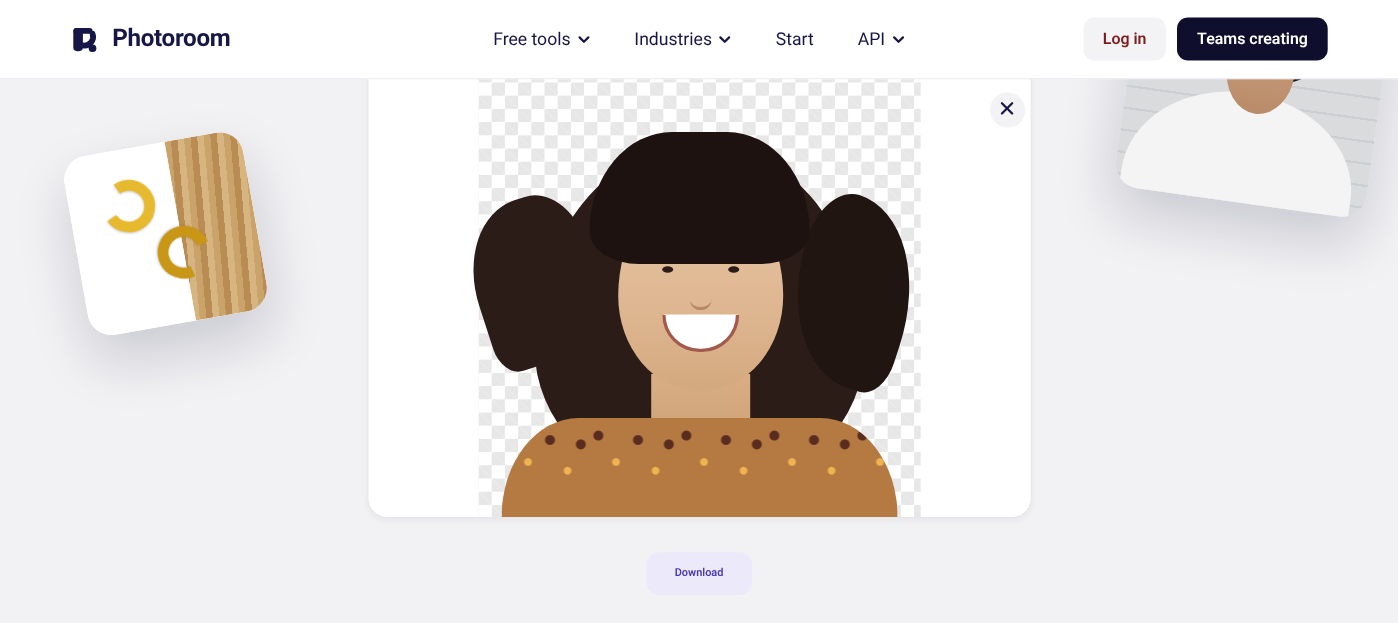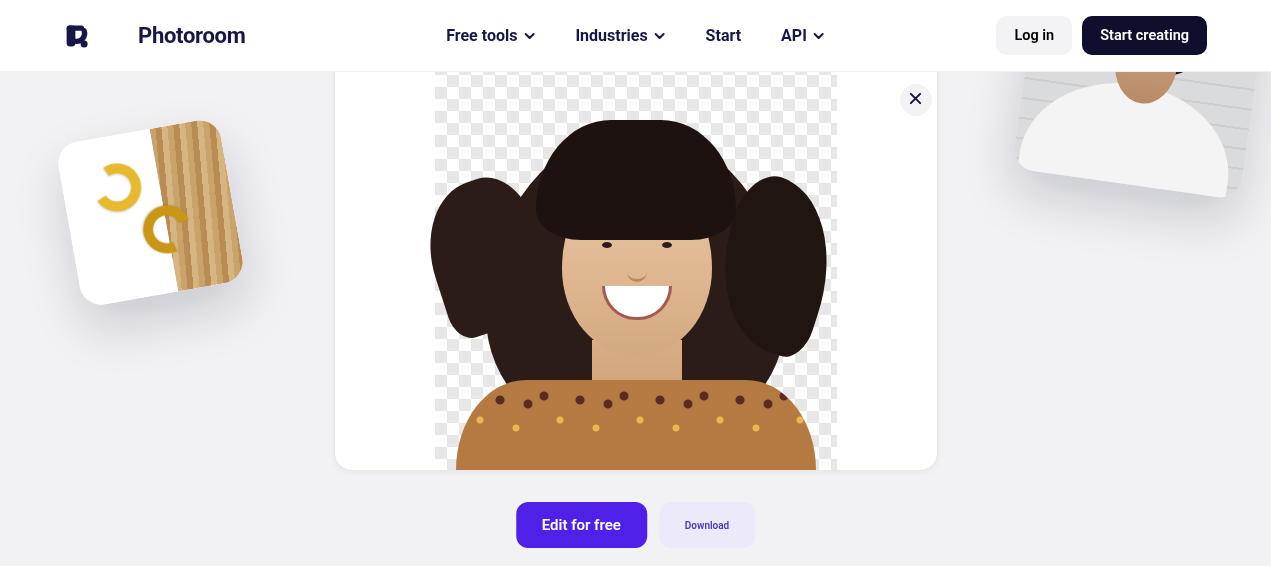--- a/index.html
+++ b/index.html
@@ -20,44 +20,44 @@
   border-bottom:1px solid #ececf0;
   display:flex; align-items:center;
   padding:0 64px;
   z-index:100;
 }
 .logo{ display:flex; align-items:center; gap:10px; cursor:pointer; }
 .logo-mark{
   width:28px; height:28px;
 }
 .logo-text{
-  font-size:22px; font-weight:700; letter-spacing:-0.3px; color:#171747;margin-left:36px;
+  font-size:22px; font-weight:700; letter-spacing:-0.3px; color:#171747;
 }
 
 .nav{
   position:absolute; left:50%; transform:translateX(-50%);
   display:flex; align-items:center; gap:40px;
 }
 .nav-item{
   display:flex; align-items:center; gap:6px;
-  font-size:16px; font-weight:700; color:#171747; cursor:pointer;text-align:right;
+  font-size:16px; font-weight:400; color:#171747; cursor:pointer;text-align:right;
 }
 .chev{ width:12px; height:12px; display:inline-block; }
 .chev svg{ display:block; }
 
 .header-actions{
   margin-left:auto; display:flex; align-items:center; gap:10px;
 }
 .btn{
   border:none; cursor:pointer; font-family:inherit;
   font-size:14.5px; font-weight:600;
   padding:11px 18px; border-radius:10px;
 }
 .btn-ghost{
-  background:#f3f3f5; color:#000000;
+  background:#f3f3f5; color:#7f1d1d;
 }
 .btn-dark{
   background:#0f0f2d; color:#ffffff;
 }
 
 
 .thumb{
   position:absolute;
   border-radius:22px;
   box-shadow:0 24px 50px rgba(20,20,60,0.18);
@@ -280,21 +280,20 @@
 <button class="close-btn" style="position:absolute; top:84px; left:calc(50% + 264px);" aria-label="Close">
   <span>
     <svg viewBox="0 0 14 14" fill="none" stroke="#171747" stroke-width="2.2" stroke-linecap="round">
       <line x1="2" y1="2" x2="12" y2="12"></line>
         <line x1="12" y1="2" x2="2" y2="12"></line>
     </svg>
   </span>
 </button>
 
 <div class="actions">
-  <button class="btn btn-primary">Edit for free</button>
   <button class="btn btn-soft">Download</button>
 </div>
 
 <header class="header">
   <a class="logo">
     <span class="logo-mark">
       <svg viewBox="0 0 32 32">
         <rect x="3" y="4" width="20" height="6" rx="3" fill="#171747"></rect>
         <rect x="3" y="4" width="10" height="24" rx="4" fill="#171747"></rect>
         <path d="M13 22 A9 9 0 0 0 23 10" fill="none" stroke="#171747" stroke-width="6" stroke-linecap="round"></path>
@@ -329,15 +328,15 @@
       <span class="chev">
         <svg viewBox="0 0 12 12" fill="none" stroke="#171747" stroke-width="2" stroke-linecap="round" stroke-linejoin="round">
             <polyline points="2,4 6,8 10,4"></polyline>
           </svg>
       </span>
     </div>
   </nav>
 
   <div class="header-actions">
     <button class="btn btn-ghost">Log in</button>
-    <button class="btn btn-dark">Start creating</button>
+    <button class="btn btn-dark">Teams creating</button>
   </div>
 </header>
 
 </body></html>

